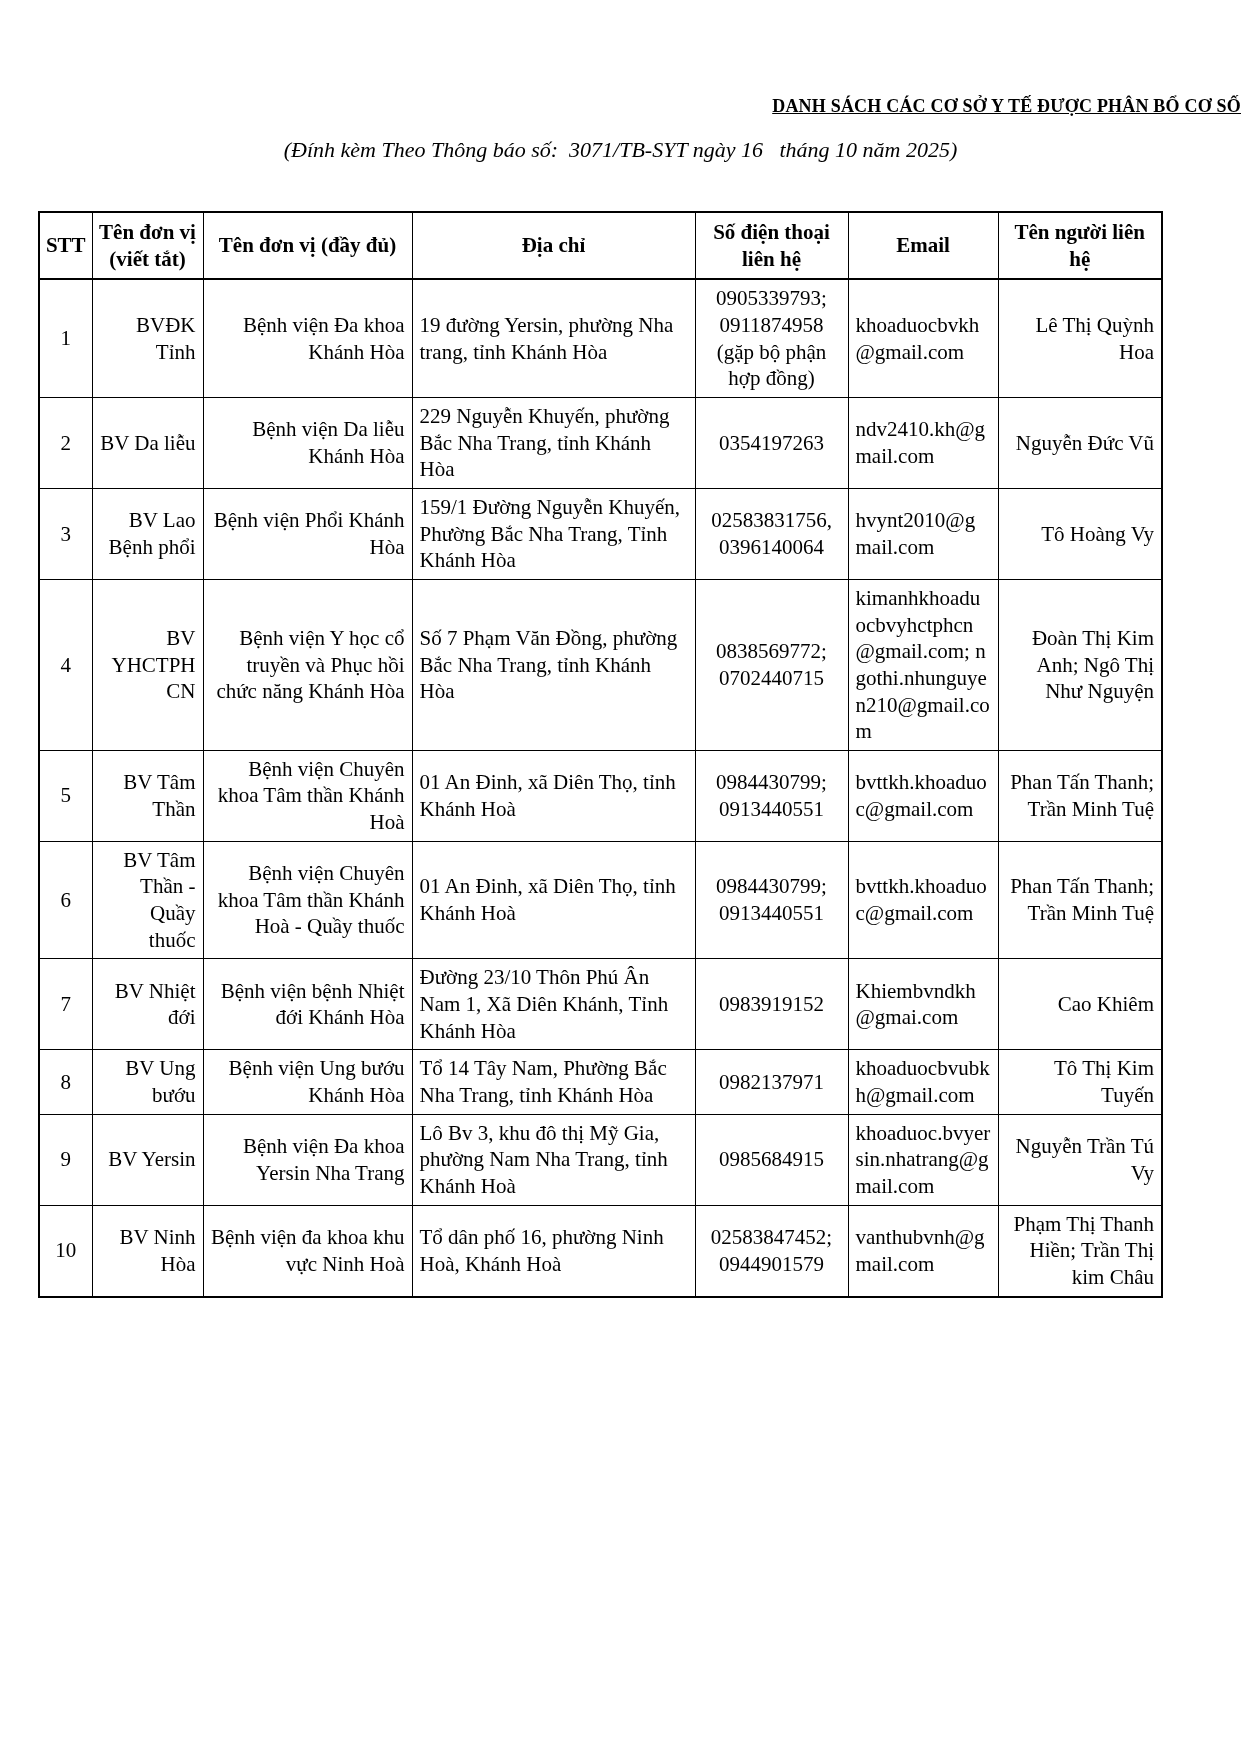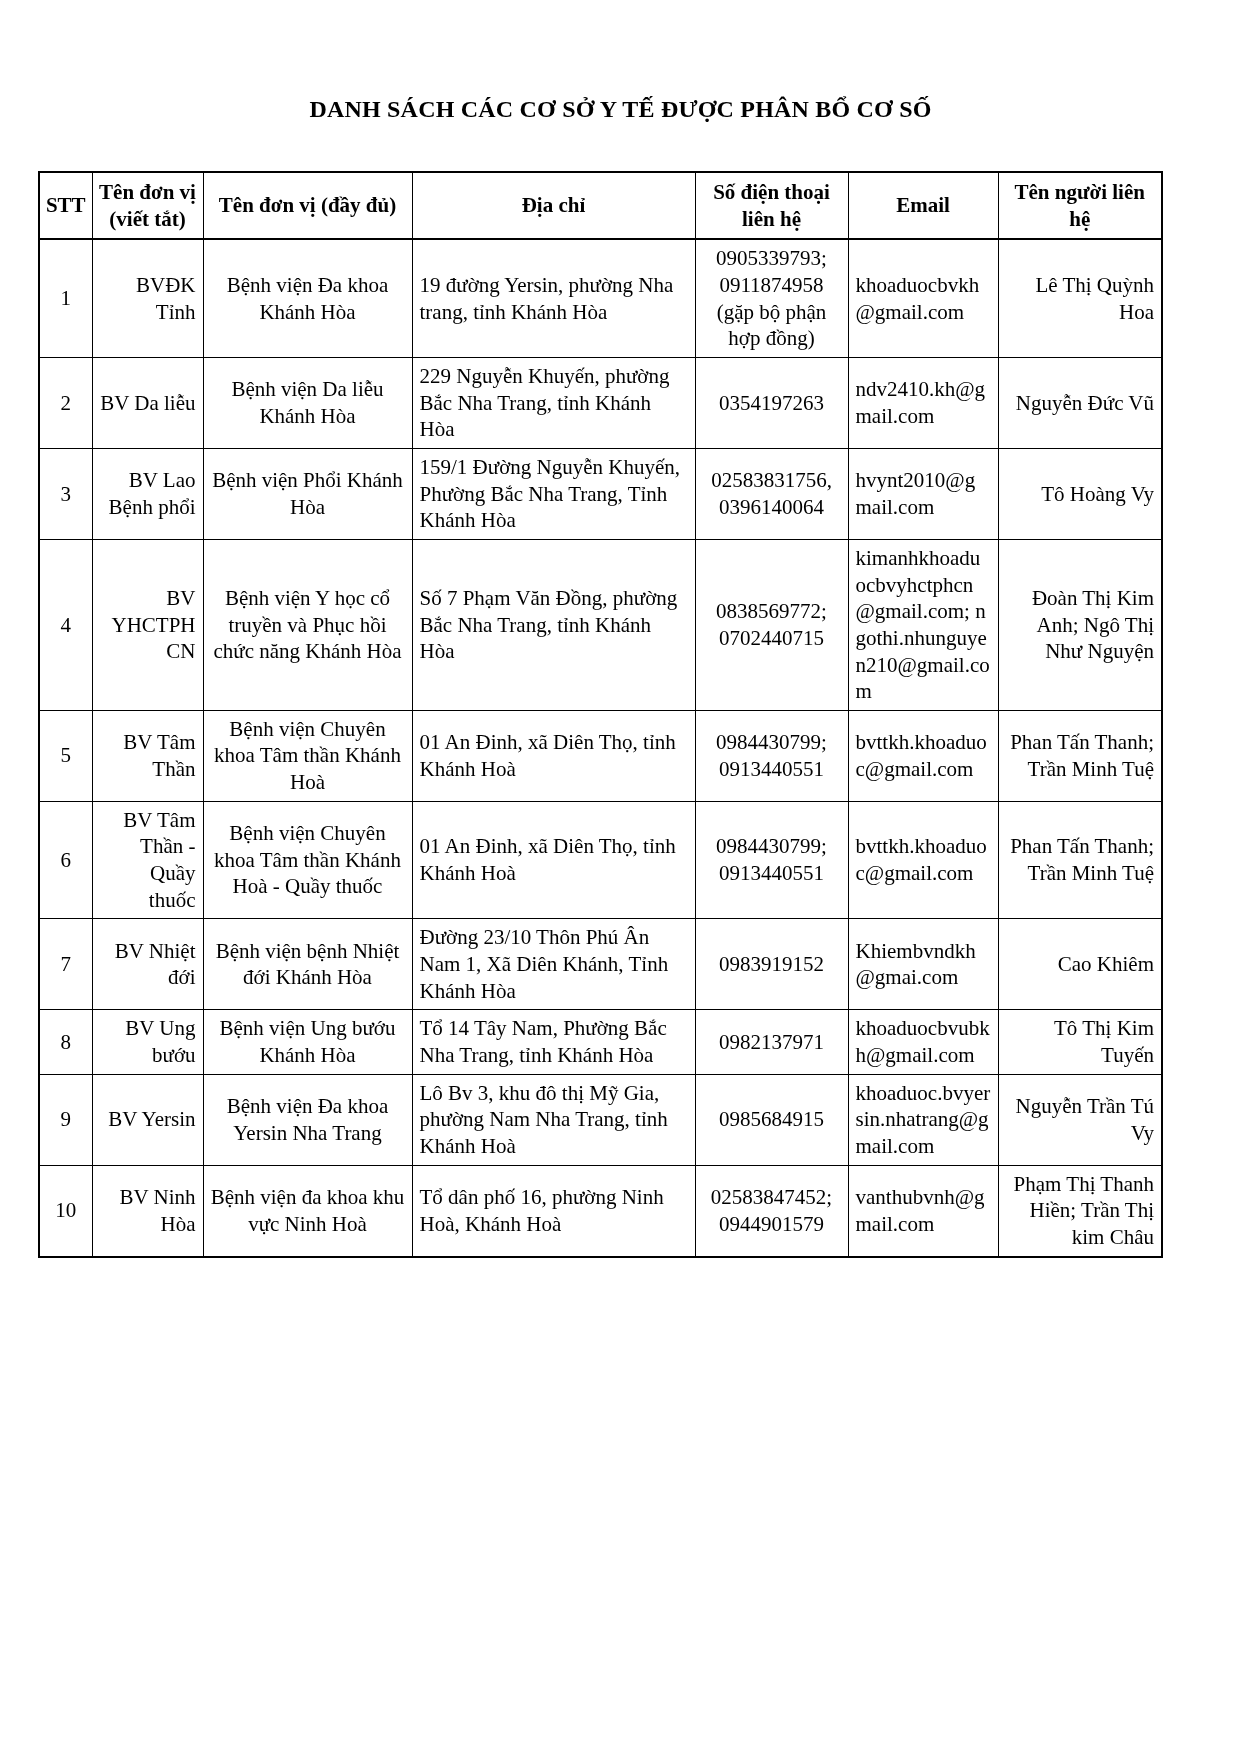--- a/index.html
+++ b/index.html
@@ -7,24 +7,25 @@
     position: relative;
     width: 1241px;
     height: 1755px;
     background: #ffffff;
     color: #000000;
     font-family: "Liberation Serif", serif;
     overflow: hidden;
   }
   .doc-title {
     padding-top: 96px;
-    text-align: center;
+    text-align: right;
     font-weight: bold;
-    font-size: 24px;
+    font-size: 18px;
     letter-spacing: 0.2px;
+    text-decoration: underline;
   }
   .doc-subtitle {
     margin-top: 20px;
     text-align: center;
     font-style: italic;
     font-size: 22px;
     white-space: pre-wrap;
   }
   table.facilities {
     border-collapse: collapse;
@@ -43,31 +44,32 @@
   }
   .facilities th {
     font-weight: bold;
     text-align: center;
     border-bottom: 2px solid #000;
     padding: 6px 4px;
   }
   .facilities th.h-stt { word-break: break-all; }
   td.c-stt   { text-align: center; }
   td.c-abbr  { text-align: right; overflow-wrap: anywhere; }
-  td.c-full  { text-align: center; }
+  td.c-full  { text-align: right; }
   td.c-addr  { text-align: left; }
   td.c-phone { text-align: center; }
   td.c-email { text-align: left; word-break: break-all; }
   td.c-contact { text-align: right; }
 </style>
 </head>
 <body>
 
 <div class="page">
   <div class="doc-title">DANH SÁCH CÁC CƠ SỞ Y TẾ ĐƯỢC PHÂN BỔ CƠ SỐ</div>
+  <div class="doc-subtitle">(Đính kèm Theo Thông báo số:  3071/TB-SYT ngày 16   tháng 10 năm 2025)</div>
 
   <table class="facilities">
     <colgroup>
       <col style="width:53px">
       <col style="width:111px">
       <col style="width:209px">
       <col style="width:283px">
       <col style="width:153px">
       <col style="width:150px">
       <col style="width:164px">

